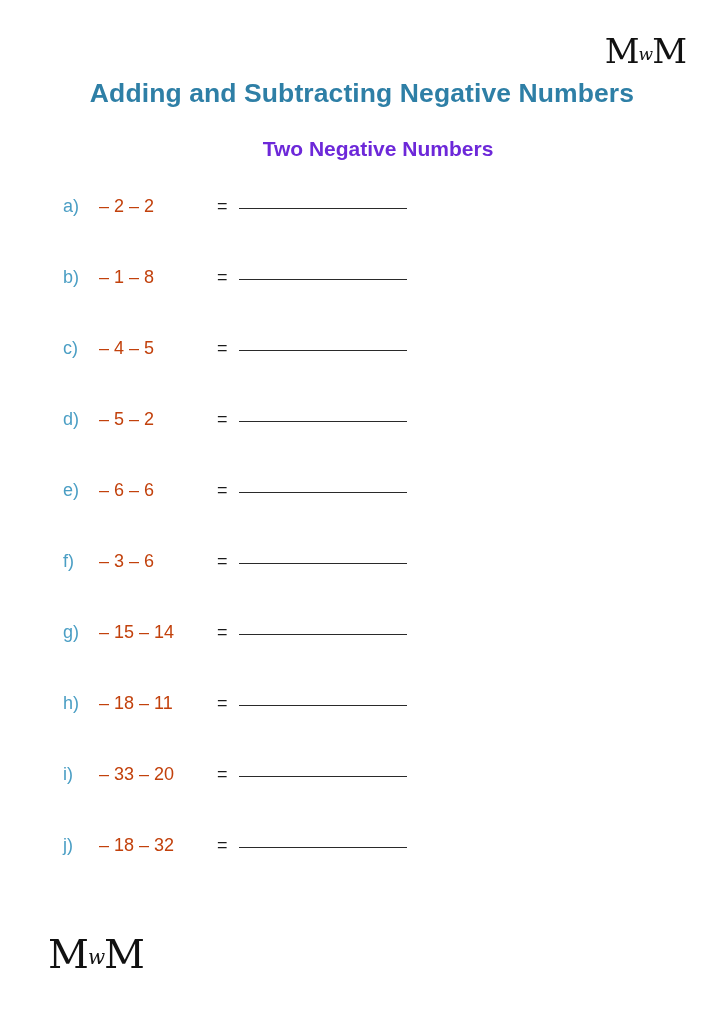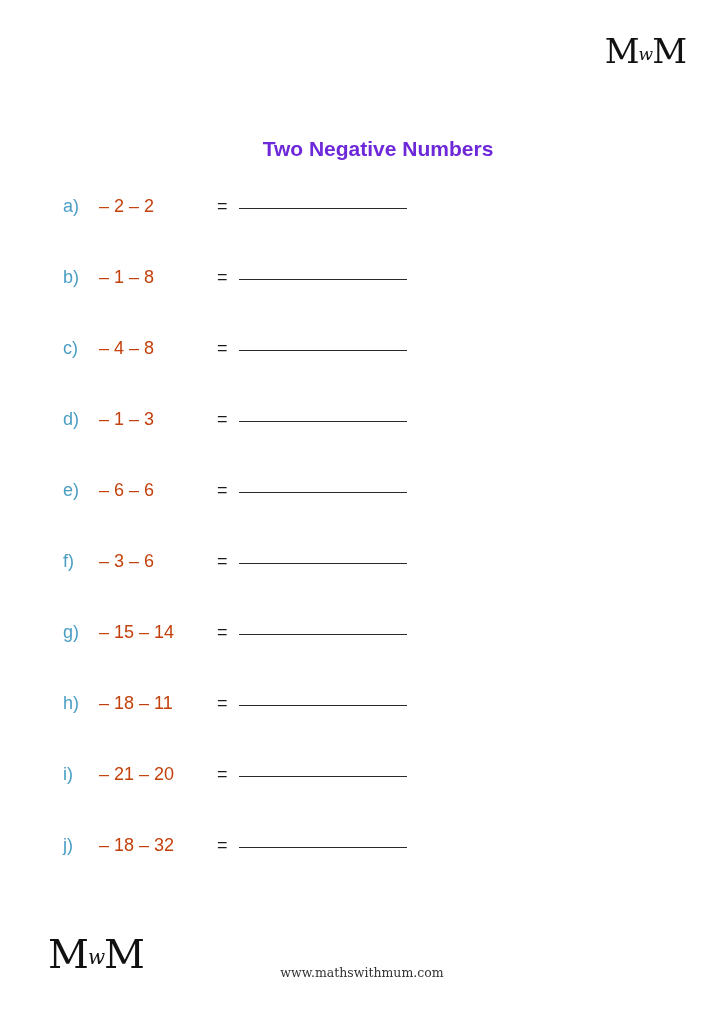--- a/index.html
+++ b/index.html
@@ -128,48 +128,49 @@
 </style>
 </head>
 <body>
 
 <div class="page">
 
   <div class="logo-top">
     <span>M</span><span class="small">w</span><span>M</span>
   </div>
 
+  <h1 class="title">Adding and Subtracting Negative Numbers</h1>
   <h2 class="subtitle">Two Negative Numbers</h2>
 
   <div class="questions">
 
     <div class="q-row">
       <span class="q-label">a)</span>
       <span class="q-expr">– 2 – 2</span>
       <span class="q-eq">=</span>
       <span class="q-blank"></span>
     </div>
 
     <div class="q-row">
       <span class="q-label">b)</span>
       <span class="q-expr">– 1 – 8</span>
       <span class="q-eq">=</span>
       <span class="q-blank"></span>
     </div>
 
     <div class="q-row">
       <span class="q-label">c)</span>
-      <span class="q-expr">– 4 – 8</span>
+      <span class="q-expr">– 4 – 5</span>
       <span class="q-eq">=</span>
       <span class="q-blank"></span>
     </div>
 
     <div class="q-row">
       <span class="q-label">d)</span>
-      <span class="q-expr">– 1 – 3</span>
+      <span class="q-expr">– 5 – 2</span>
       <span class="q-eq">=</span>
       <span class="q-blank"></span>
     </div>
 
     <div class="q-row">
       <span class="q-label">e)</span>
       <span class="q-expr">– 6 – 6</span>
       <span class="q-eq">=</span>
       <span class="q-blank"></span>
     </div>
@@ -190,33 +191,32 @@
 
     <div class="q-row">
       <span class="q-label">h)</span>
       <span class="q-expr">– 18 – 11</span>
       <span class="q-eq">=</span>
       <span class="q-blank"></span>
     </div>
 
     <div class="q-row">
       <span class="q-label">i)</span>
-      <span class="q-expr">– 21 – 20</span>
+      <span class="q-expr">– 33 – 20</span>
       <span class="q-eq">=</span>
       <span class="q-blank"></span>
     </div>
 
     <div class="q-row">
       <span class="q-label">j)</span>
       <span class="q-expr">– 18 – 32</span>
       <span class="q-eq">=</span>
       <span class="q-blank"></span>
     </div>
 
   </div>
 
   <div class="logo-bottom">
     <span>M</span><span class="small">w</span><span>M</span>
   </div>
 
-  <div class="footer-url">www.mathswithmum.com</div>
 
 </div>
 
 </body></html>

